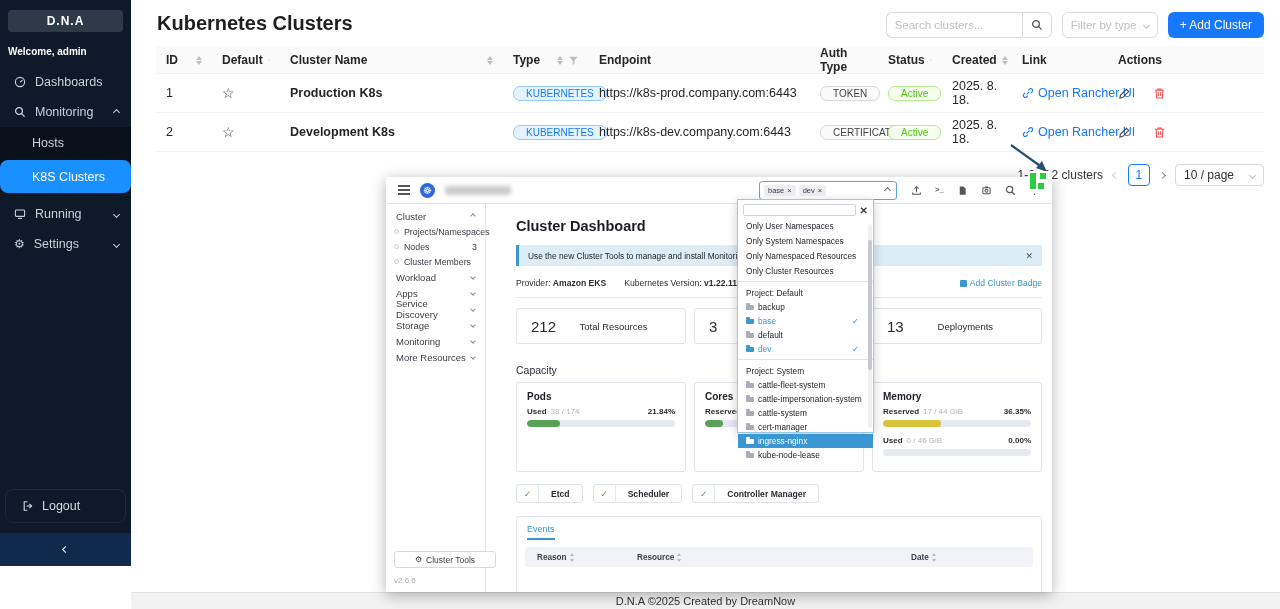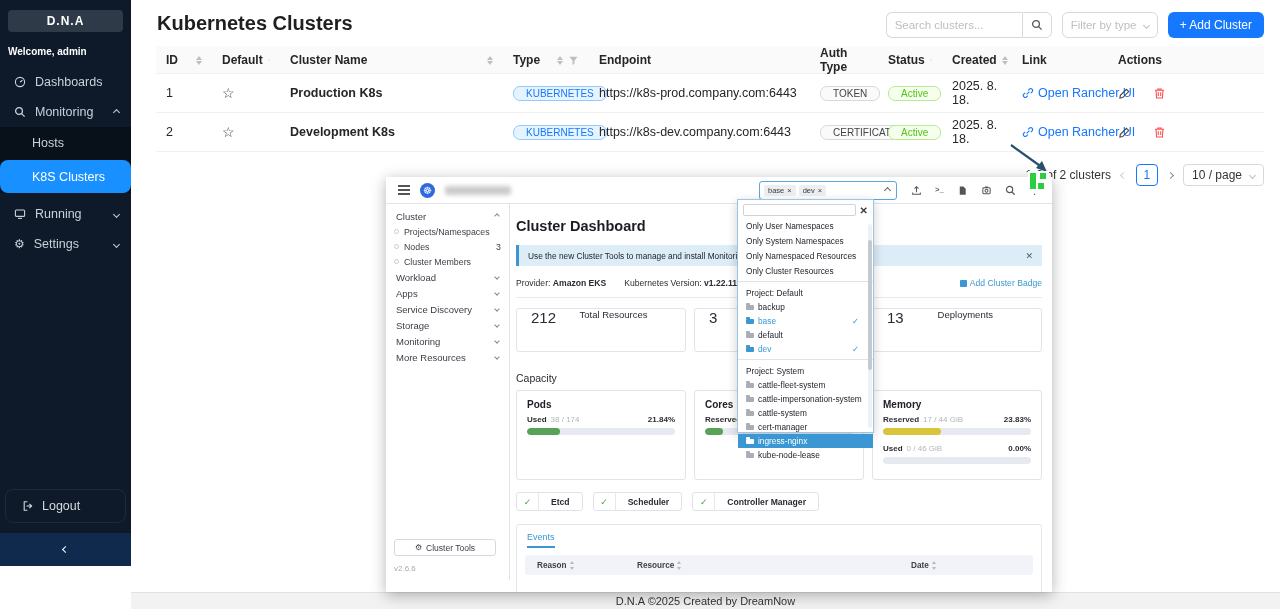--- a/index.html
+++ b/index.html
@@ -55,60 +55,60 @@
   .tag.auth { color:#434343; background:#fafafa; border:1px solid #d9d9d9; }
   .tag.ok { color:#52c41a; background:#f6ffed; border:1px solid #b7eb8f; }
   .star { font-size:14px; color:#434343; cursor:pointer; }
   .link { color:#1677ff; cursor:pointer; display:flex; align-items:center; gap:4px; white-space:nowrap; }
   .act { display:flex; gap:22px; }
   .act .abtn { cursor:pointer; display:flex; align-items:center; }
 
   .pager { display:flex; align-items:center; justify-content:flex-end; gap:10px; padding:12px 16px 0 0; font-size:12px; color:#333; }
   .pg-prev { color:#d0d0d0; } .pg-next { color:#8c8c8c; }
   .pg-page { width:22px; height:22px; border:1px solid #1677ff; color:#1677ff; border-radius:4px; display:flex; align-items:center; justify-content:center; cursor:pointer; }
-  .pg-size { height:22px; border:1px solid #d9d9d9; border-radius:4px; display:flex; align-items:center; gap:8px; padding:0 8px; color:#333; cursor:pointer; }
+  .pg-size { height:22px; border:1px solid #d9d9d9; border-radius:4px; display:flex; align-items:center; gap:16px; padding:0 8px; color:#333; cursor:pointer; }
   .pg-size .chev { color:#bfbfbf; }
 
   .footer-strip { position:absolute; left:131px; right:0; bottom:0; height:17px; background:#f2f2f2; border-top:1px solid #e2e2e2; display:flex; align-items:center; justify-content:center; font-size:11px; color:#333; z-index:1; }
 
   
   .rancher { position:absolute; left:386px; top:177px; width:666px; height:415px; background:#fff; box-shadow:0 3px 14px rgba(0,0,0,0.3); z-index:10; font-size:9px; color:#2b2b33; }
   .r-top { position:absolute; left:0; top:0; right:0; height:27px; border-bottom:1px solid #e1e3ea; display:flex; align-items:center; padding:0 12px; gap:10px; }
   .ham { width:12px; height:1.6px; background:#555; position:relative; }
   .ham::before,.ham::after { content:""; position:absolute; left:0; width:12px; height:1.6px; background:#555; }
   .ham::before { top:-4px; } .ham::after { top:4px; }
   .k8s-logo { width:15px; height:15px; border-radius:50%; background:#3069de; color:#fff; font-size:10px; display:flex; align-items:center; justify-content:center; }
   .blur-name { width:66px; height:9px; background:#b9b9bd; border-radius:2px; filter:blur(2px); opacity:.75; }
   .ns-combo { margin-left:auto; width:138px; height:19px; border:1px solid #5aa7da; border-radius:3px; display:flex; align-items:center; gap:3px; padding:0 6px 0 4px; background:#fff; }
   .ns-tag { background:#eceef2; border-radius:2px; font-size:7.5px; padding:1px 4px; color:#3a3a42; display:flex; gap:3px; align-items:center; }
   .ns-combo .chev { margin-left:auto; color:#666; }
   .r-icons { display:flex; align-items:center; gap:13px; color:#55555f; margin-left:4px; }
   .shellic { font-family:"Liberation Mono",monospace; font-size:7.5px; font-weight:bold; }
   .kebab { font-size:11px; }
 
-  .r-nav { position:absolute; left:0; top:27px; bottom:12px; width:124px; border-right:1px solid #e1e3ea; padding-top:4px; font-size:9.5px; color:#3c3c46; }
+  .r-nav { position:absolute; left:0; top:27px; bottom:0; width:100px; border-right:1px solid #e1e3ea; padding-top:4px; font-size:9.5px; color:#3c3c46; }
   .rn-sec { display:flex; align-items:center; height:16px; padding:0 10px; cursor:pointer; }
   .rn-sec .chev { margin-left:auto; width:4px; height:4px; color:#8a8a94; }
   .rn-sub { display:flex; align-items:center; gap:5px; height:15px; padding:0 8px; font-size:8.8px; cursor:pointer; }
   .dot { width:5px; height:5px; border:1px solid #c9ccd4; border-radius:50%; flex:none; }
   .rn-count { margin-left:auto; color:#3c3c46; }
   .rn-tools { position:absolute; left:8px; bottom:24px; width:102px; height:17px; border:1px solid #d6d9e0; border-radius:3px; display:flex; align-items:center; justify-content:center; gap:4px; font-size:8.5px; cursor:pointer; background:#fff; }
   .rn-ver { position:absolute; left:8px; bottom:7px; font-size:8px; color:#a9a9b1; }
 
   .r-main { position:absolute; left:120px; top:27px; right:0; bottom:0; padding:0 10px; overflow:hidden; }
   .r-title { margin-top:14px; font-size:14.5px; font-weight:bold; color:#1c1c24; }
   .r-banner { margin-top:11px; height:21px; background:#dcedf8; border-left:3px solid #3a97d3; display:flex; align-items:center; padding:0 9px; font-size:8.3px; color:#24242c; }
   .r-banner .x { margin-left:auto; color:#555e66; font-size:9px; cursor:pointer; }
   .r-glance { margin-top:12px; display:flex; align-items:center; gap:18px; font-size:8.6px; color:#2b2b33; }
   .r-glance b { font-weight:bold; }
   .badge-link { margin-left:auto; color:#3a97d3; display:flex; align-items:center; gap:3px; cursor:pointer; }
   .badge-ic { width:7px; height:7px; background:#3a97d3; border-radius:1px; }
   .r-sep { border-top:1px solid #e7e9ef; margin-top:9px; }
   .stats { display:flex; gap:8px; margin-top:10px; }
-  .stat { flex:1; height:44px; border:1px solid #e1e3ea; border-radius:3px; display:flex; align-items:flex-start; padding:0 14px; }
+  .stat { flex:1; height:36px; border:1px solid #e1e3ea; border-radius:3px; display:flex; align-items:center; padding:0 14px; }
   .stat .v { font-size:15px; color:#2a2a33; }
   .stat .l { flex:1; text-align:center; font-size:9.5px; color:#2b2b33; }
   .cap-title { margin-top:20px; font-size:10.5px; color:#2b2b33; }
   .caps { display:flex; gap:8px; margin-top:6px; }
   .cap { flex:1; height:90px; border:1px solid #e1e3ea; border-radius:3px; padding:8px 10px; }
   .cap h4 { font-size:10px; color:#202028; font-weight:bold; }
   .cap-row { display:flex; align-items:baseline; gap:4px; font-size:8px; margin-top:5px; }
   .cap-row .lb { font-weight:bold; color:#2b2b33; }
   .cap-row .dt { color:#b2b5bc; }
   .cap-row .pc { margin-left:auto; font-weight:bold; color:#2b2b33; }
@@ -570,21 +570,21 @@
           </div>
           <div class="bar">
               <div class="fill-green" style="width: 12%;"></div>
             </div>
         </div>
         <div class="cap">
           <h4>Memory</h4>
           <div class="cap-row">
             <span class="lb">Reserved</span>
             <span class="dt">17 / 44 GiB</span>
-            <span class="pc">23.83%</span>
+            <span class="pc">36.35%</span>
           </div>
           <div class="bar">
               <div class="fill-yellow" style="width: 39%;"></div>
             </div>
           <div class="cap-row" style="margin-top:9px">
             <span class="lb">Used</span>
             <span class="dt">0 / 46 GiB</span>
             <span class="pc">0.00%</span>
           </div>
           <div class="bar">

